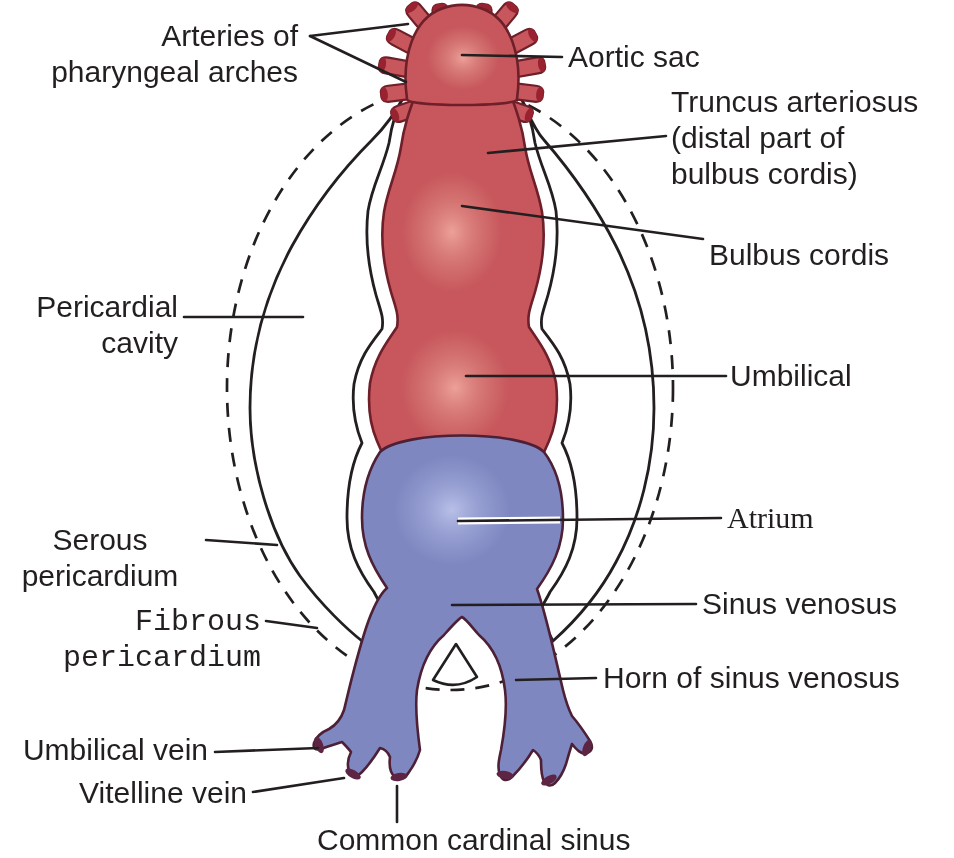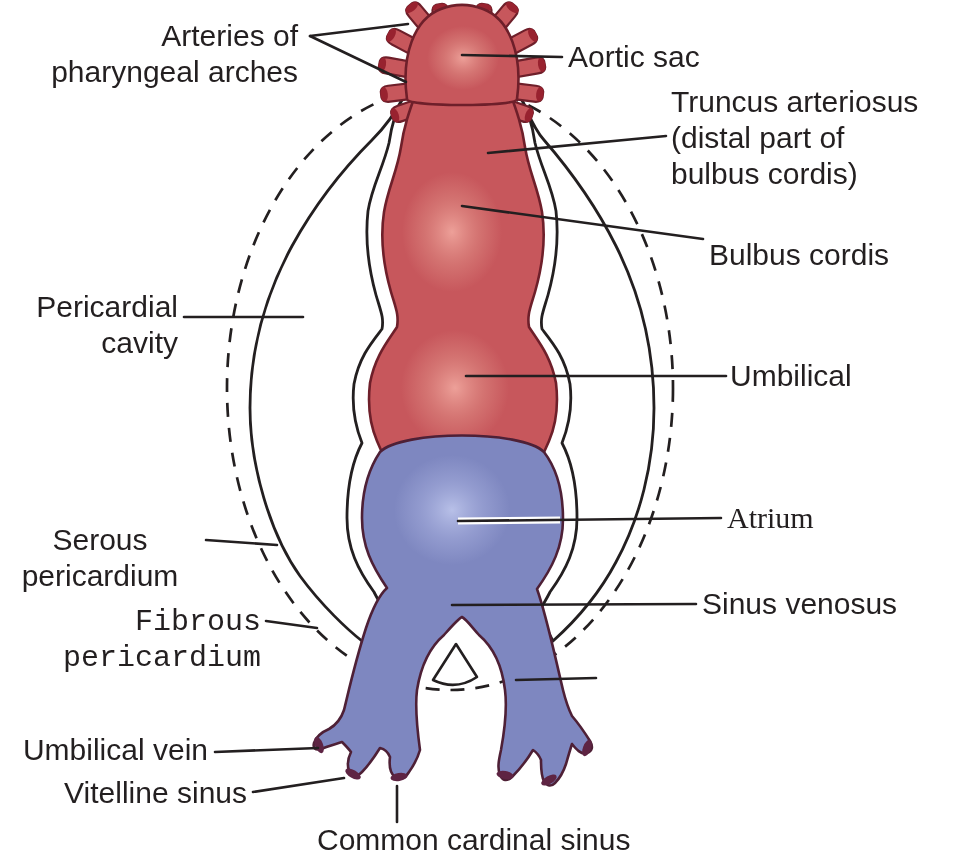--- a/index.html
+++ b/index.html
@@ -231,17 +231,18 @@
 <div class="lbl" style="left:709px; top:221px;margin-top:16px;">Bulbus cordis</div>
 <div class="lbl r" style="left:0px;   top:289px; width:178px;">Pericardial
 cavity</div>
 <div class="lbl" style="left:730px; top:358px;">Umbilical</div>
 <div class="lbl r" style="left:0px;   top:522px; width:200px;text-align:center;">Serous
 pericardium</div>
 <div class="lbl r" style="left:0px;   top:604px; width:261px;font-family:Liberation Mono, monospace;">Fibrous
 pericardium</div>
 <div class="lbl" style="left:727px; top:500px;font-family:Liberation Serif, serif;">Atrium</div>
 <div class="lbl" style="left:702px; top:586px;">Sinus venosus</div>
+<div class="lbl" style="left:603px; top:660px;">Horn of sinus venosus</div>
 <div class="lbl r" style="left:0px;   top:732px; width:208px;">Umbilical vein</div>
-<div class="lbl r" style="left:0px;   top:775px; width:247px;">Vitelline sinus</div>
+<div class="lbl r" style="left:0px;   top:775px; width:247px;">Vitelline vein</div>
 <div class="lbl" style="left:317px; top:822px;">Common cardinal sinus</div>
 
 </div>
 
 </body></html>

